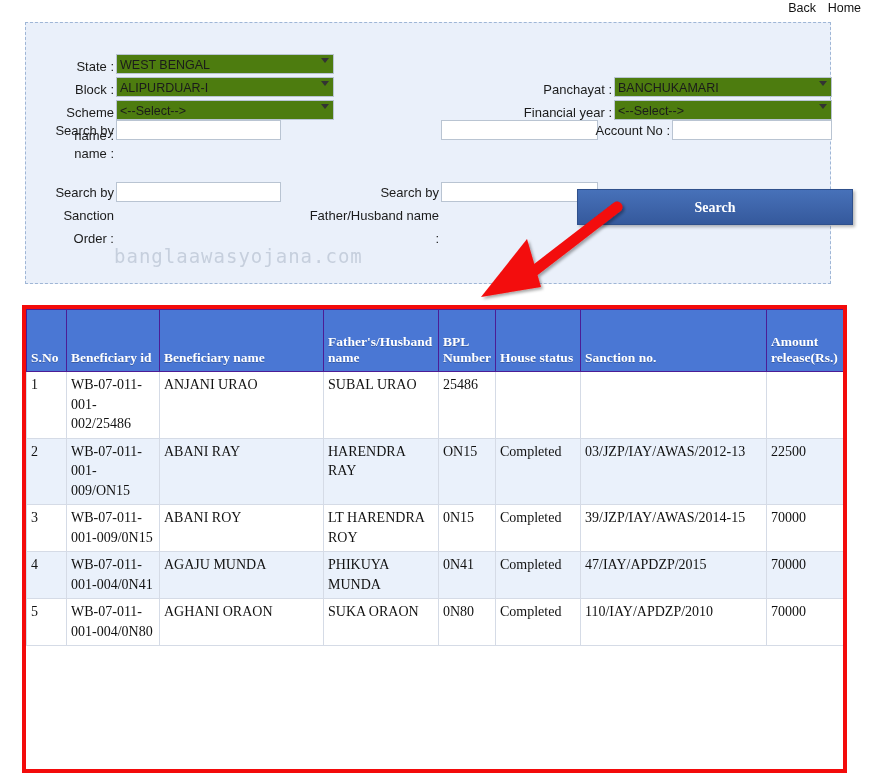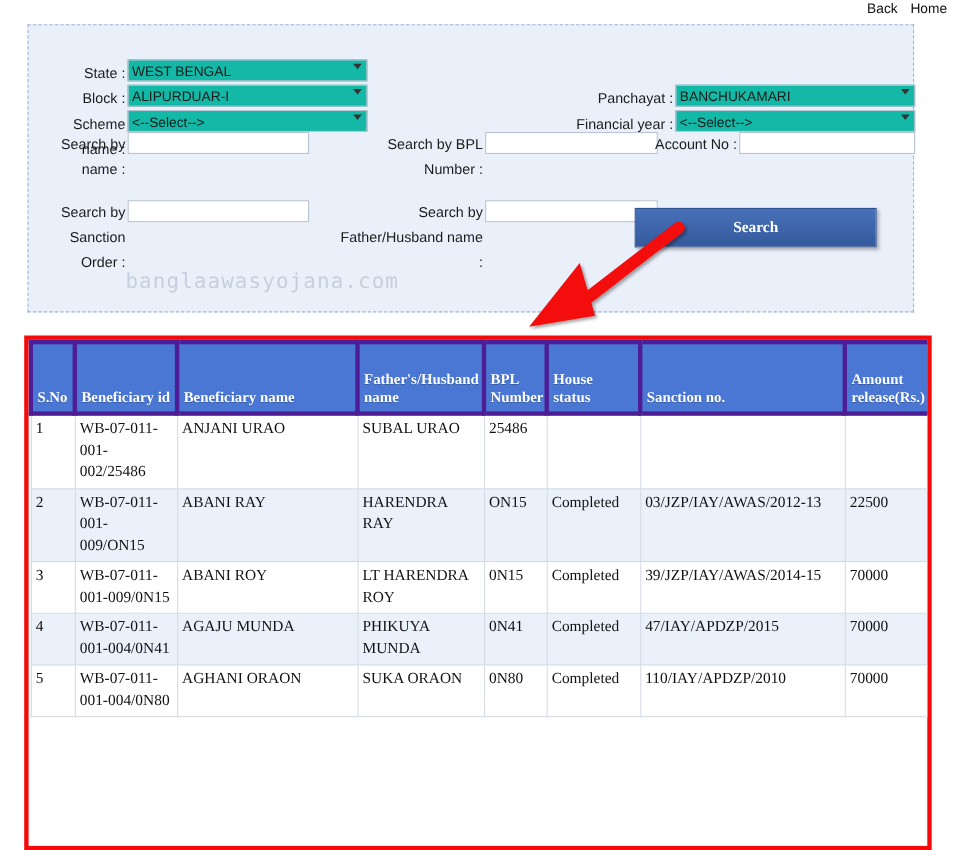--- a/index.html
+++ b/index.html
@@ -52,21 +52,21 @@
     font-family:"Liberation Sans", sans-serif;
     color:#1b1b1b;
     padding:1px 3px;
     height:20px;
     line-height:18px;
     outline:none;
   }
   select.fld{
     -webkit-appearance:none;appearance:none;
     padding-right:16px;
-    background:#14b8a6;
+    background:#4d7c0f;
   }
   .selwrap{position:absolute;}
   .selwrap select{position:static;width:100%;}
   .caret{
     position:absolute;right:5px;top:4px;
     width:0;height:0;pointer-events:none;
     border-left:4px solid transparent;
     border-right:4px solid transparent;
     border-top:5px solid #333;
   }
@@ -75,21 +75,21 @@
     position:absolute;
     font-family:"DejaVu Sans Mono","Liberation Mono",monospace;
     font-size:19px;
     color:#c6cfdd;
     letter-spacing:1px;
     white-space:nowrap;
   }
 
   .searchbtn{
     position:absolute;
-    left:576px;top:188px;width:220px;height:36px;
+    left:576px;top:188px;width:276px;height:36px;
     background:linear-gradient(180deg,#4771b9 0%,#35599c 100%);
     border:1px solid #2f5governor;
     border:1px solid #2f508c;
     box-shadow:2px 2px 3px rgba(0,0,0,0.28);
     color:#ffffff;
     font-family:"Liberation Serif", serif;
     font-weight:bold;
     font-size:14px;
     text-align:center;
     line-height:36px;
@@ -120,21 +120,21 @@
     font-family:"Liberation Serif","DejaVu Serif",serif;
   }
   table.res th{
     background:#4a77d4;
     color:#ffffff;
     font-weight:bold;
     font-size:13.5px;
     text-align:left;
     vertical-align:bottom;
     padding:4px 4px 5px 4px;
-    border:4px solid #4c1d95;
+    border:1px solid #4c1d95;
     height:52px;
     line-height:16px;
     text-shadow:0 1px 0 rgba(0,0,0,.25);
   }
   table.res td{
     font-size:14px;
     color:#111;
     vertical-align:top;
     padding:3px 4px 4px 4px;
     border:1px solid #d5dbe6;
@@ -204,21 +204,20 @@
     <div class="selwrap" style="left:588px;top:77px;width:218px;">
       <select class="fld">
         <option>&lt;--Select--&gt;</option>
       </select>
       <span class="caret"></span>
     </div>
 
     <div class="lbl" style="left:8px;top:96px;width:80px;">Search by name :</div>
     <input class="fld" style="left: 90px; top: 97px; width: 165px;" value="">
 
-    <div class="lbl" style="left:280px;top:96px;width:133px;">Search by BPL Number :</div>
     <input class="fld" style="left: 415px; top: 97px; width: 157px;" value="">
 
     <div class="lbl" style="left:556px;top:96px;width:88px;">Account No :</div>
     <input class="fld" style="left: 646px; top: 97px; width: 160px;" value="">
 
     <div class="lbl" style="left:8px;top:158px;width:80px;">Search by Sanction Order :</div>
     <input class="fld" style="left: 90px; top: 159px; width: 165px;" value="">
 
     <div class="lbl" style="left:280px;top:158px;width:133px;">Search by Father/Husband name :</div>
     <input class="fld" style="left: 415px; top: 159px; width: 157px;" value="">

